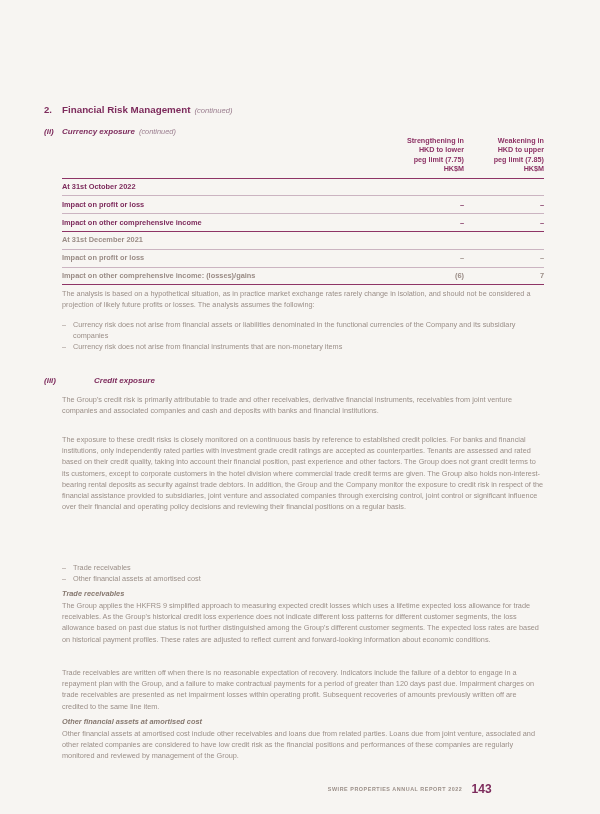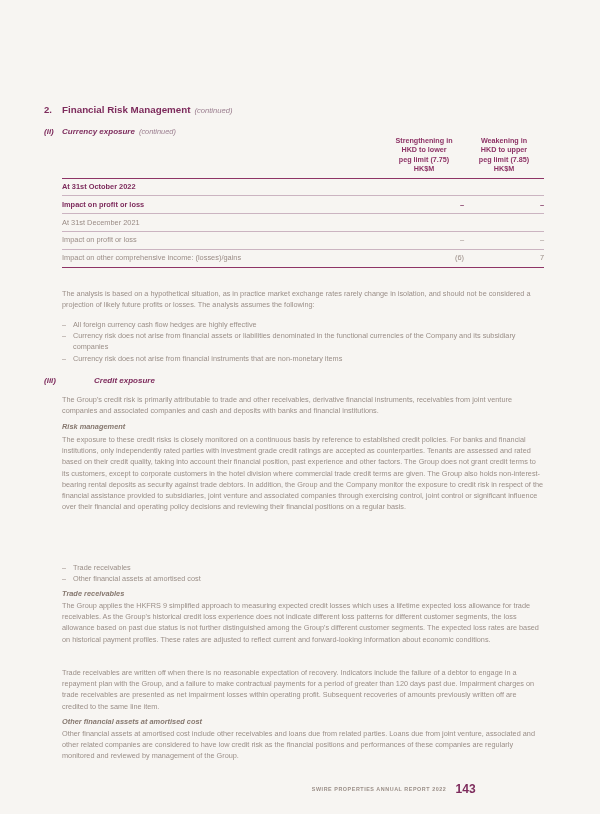--- a/index.html
+++ b/index.html
@@ -111,20 +111,21 @@
   }
   table.fin {
     width: 100%;
     border-collapse: collapse;
     font-size: 7.4px;
   }
   table.fin th.colhead {
     color: #8e3466;
     font-weight: bold;
     font-size: 7.2px;
+    text-align: right;
     vertical-align: bottom;
     padding: 0 0 4px 0;
     line-height: 9.4px;
     white-space: nowrap;
   }
   table.fin th.blank {
     padding: 0;
   }
   .c1 { width: 80px; }
   .c2 { width: 80px; }
@@ -137,21 +138,21 @@
     line-height: 10px;
     white-space: nowrap;
   }
   td.val {
     text-align: right;
     padding: 3.4px 0 3.4px 0;
     line-height: 10px;
     white-space: nowrap;
   }
   .row-2022 td { color: #7d2b5c; font-weight: bold; }
-  .row-2021 td { color: #9a8c86; font-weight: normal; }
+  .row-2021 td { color: #9a8c86; font-weight: bold; }
   tr.sep td { border-bottom: 1px solid #cbb4c1; }
 
   
   .body-txt {
     position: absolute;
     left: 62px;
     width: 482px;
     color: #9b8f88;
     font-size: 7.3px;
     line-height: 11.2px;
@@ -188,21 +189,21 @@
   ul.dashlist li::before {
     content: "\2013";
     position: absolute;
     left: 0;
     top: 0;
   }
 
   
   .footer {
     position: absolute;
-    left: 0;
+    left: 16px;
     top: 778px;
     width: 520px;
     height: 22px;
     display: flex;
     align-items: center;
     justify-content: flex-end;
     padding-right: 44px;
     box-sizing: border-box;
   }
   .footer .ftxt {
@@ -265,20 +266,25 @@
         <tr class="row-2022 rule-top sep">
           <td class="lbl">At 31st October 2022</td>
           <td class="val"></td>
           <td class="val"></td>
         </tr>
         <tr class="row-2022 sep">
           <td class="lbl">Impact on profit or loss</td>
           <td class="val">–</td>
           <td class="val">–</td>
         </tr>
+        <tr class="row-2022 rule-bot">
+          <td class="lbl">Impact on other comprehensive income</td>
+          <td class="val">–</td>
+          <td class="val">–</td>
+        </tr>
         <tr class="row-2021 sep">
           <td class="lbl">At 31st December 2021</td>
           <td class="val"></td>
           <td class="val"></td>
         </tr>
         <tr class="row-2021 sep">
           <td class="lbl">Impact on profit or loss</td>
           <td class="val">–</td>
           <td class="val">–</td>
         </tr>
@@ -287,33 +293,31 @@
           <td class="val">(6)</td>
           <td class="val">7</td>
         </tr>
       </tbody>
     </table>
   </div>
 
   <div class="body-txt" style="top:288px;">The analysis is based on a hypothetical situation, as in practice market exchange rates rarely change in isolation, and should not be considered a projection of likely future profits or losses. The analysis assumes the following:</div>
 
   <ul class="dashlist" style="top:319px;">
-    <li>All foreign currency cash flow hedges are highly effective</li>
     <li>Currency risk does not arise from financial assets or liabilities denominated in the functional currencies of the Company and its subsidiary companies</li>
     <li>Currency risk does not arise from financial instruments that are non-monetary items</li>
   </ul>
 
   <div class="sub-heading-2">
     <span class="rn">(iii)</span>
     <span class="stext">Credit exposure</span>
   </div>
 
   <div class="body-txt" style="top:394px;">The Group's credit risk is primarily attributable to trade and other receivables, derivative financial instruments, receivables from joint venture companies and associated companies and cash and deposits with banks and financial institutions.</div>
 
-  <div class="ital-head" style="top:421px;">Risk management</div>
 
   <div class="body-txt" style="top:434px;">The exposure to these credit risks is closely monitored on a continuous basis by reference to established credit policies. For banks and financial institutions, only independently rated parties with investment grade credit ratings are accepted as counterparties. Tenants are assessed and rated based on their credit quality, taking into account their financial position, past experience and other factors. The Group does not grant credit terms to its customers, except to corporate customers in the hotel division where commercial trade credit terms are given. The Group also holds non-interest-bearing rental deposits as security against trade debtors. In addition, the Group and the Company monitor the exposure to credit risk in respect of the financial assistance provided to subsidiaries, joint venture and associated companies through exercising control, joint control or significant influence over their financial and operating policy decisions and reviewing their financial positions on a regular basis.</div>
 
 
   <ul class="dashlist" style="top:562px;">
     <li>Trade receivables</li>
     <li>Other financial assets at amortised cost</li>
   </ul>
 
   <div class="ital-head" style="top:588px;">Trade receivables</div>

